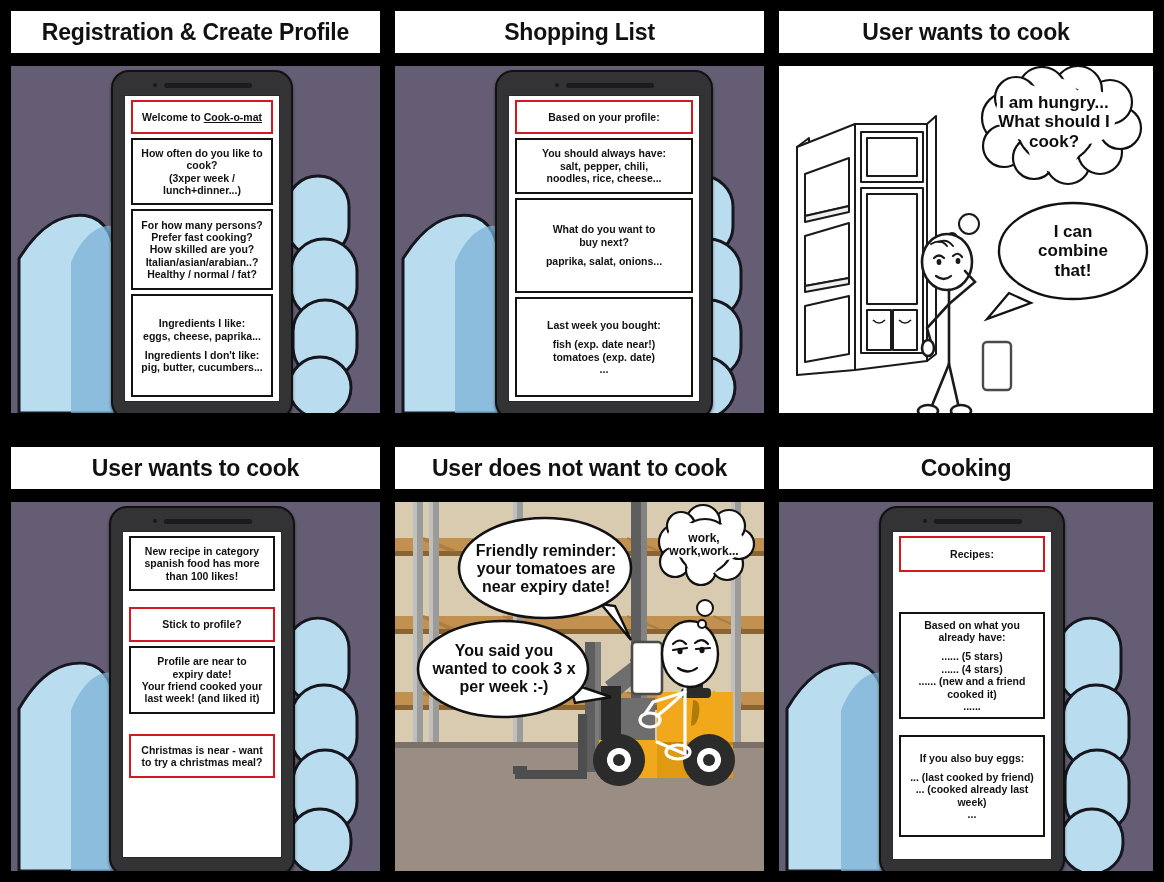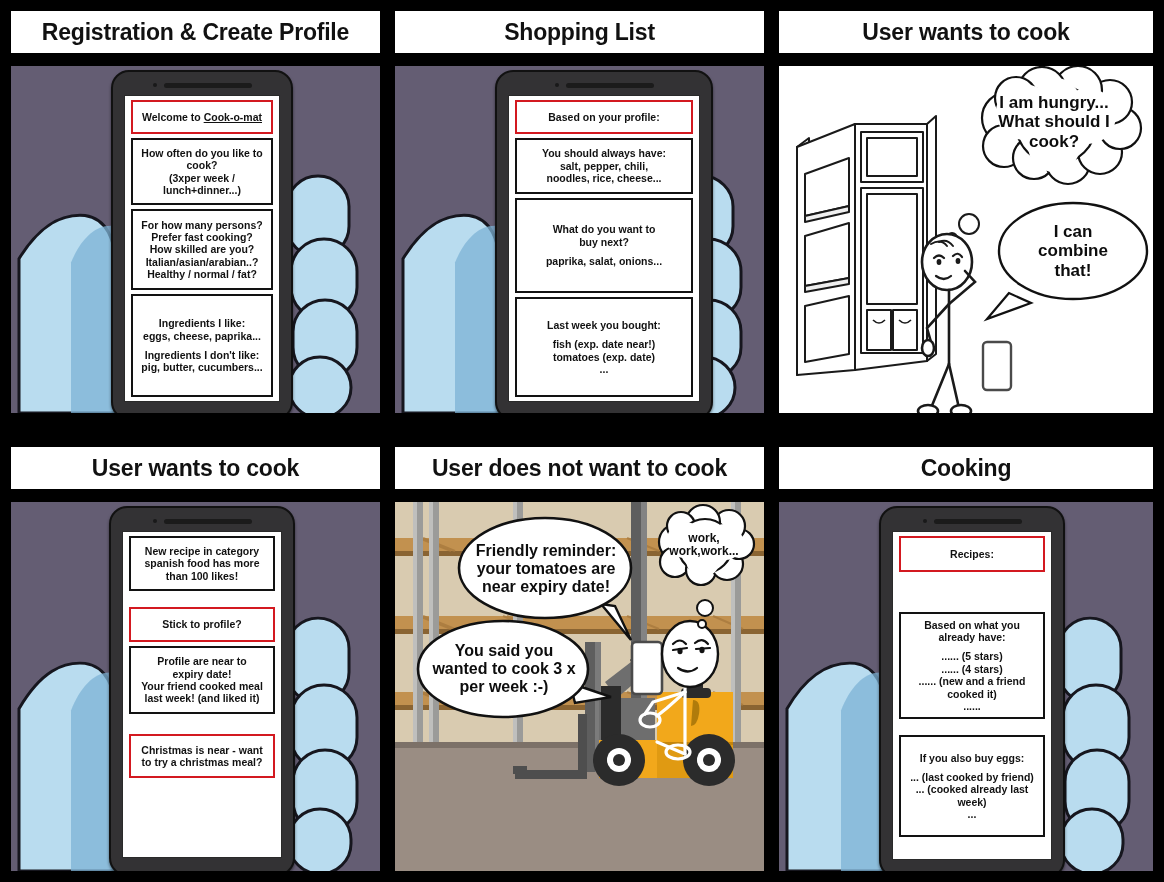--- a/index.html
+++ b/index.html
@@ -314,21 +314,21 @@
             <span class="ln">New recipe in category</span>
             <span class="ln">spanish food has more</span>
             <span class="ln">than 100 likes!</span>
           </div>
           <div class="card red" style="height:35px;margin-top:12px;">
             <span class="ln">Stick to profile?</span>
           </div>
           <div class="card" style="height:68px;">
             <span class="ln">Profile are near to</span>
             <span class="ln">expiry date!</span>
-            <span class="ln">Your friend cooked meal</span>
+            <span class="ln">Your friend cooked your</span>
             <span class="ln">last week! (and liked it)</span>
           </div>
           <div class="card red" style="height:44px;margin-top:16px;">
             <span class="ln">Christmas is near - want</span>
             <span class="ln">to try a christmas meal?</span>
           </div>
         </div>
       </div>
     </div>
   </div>

